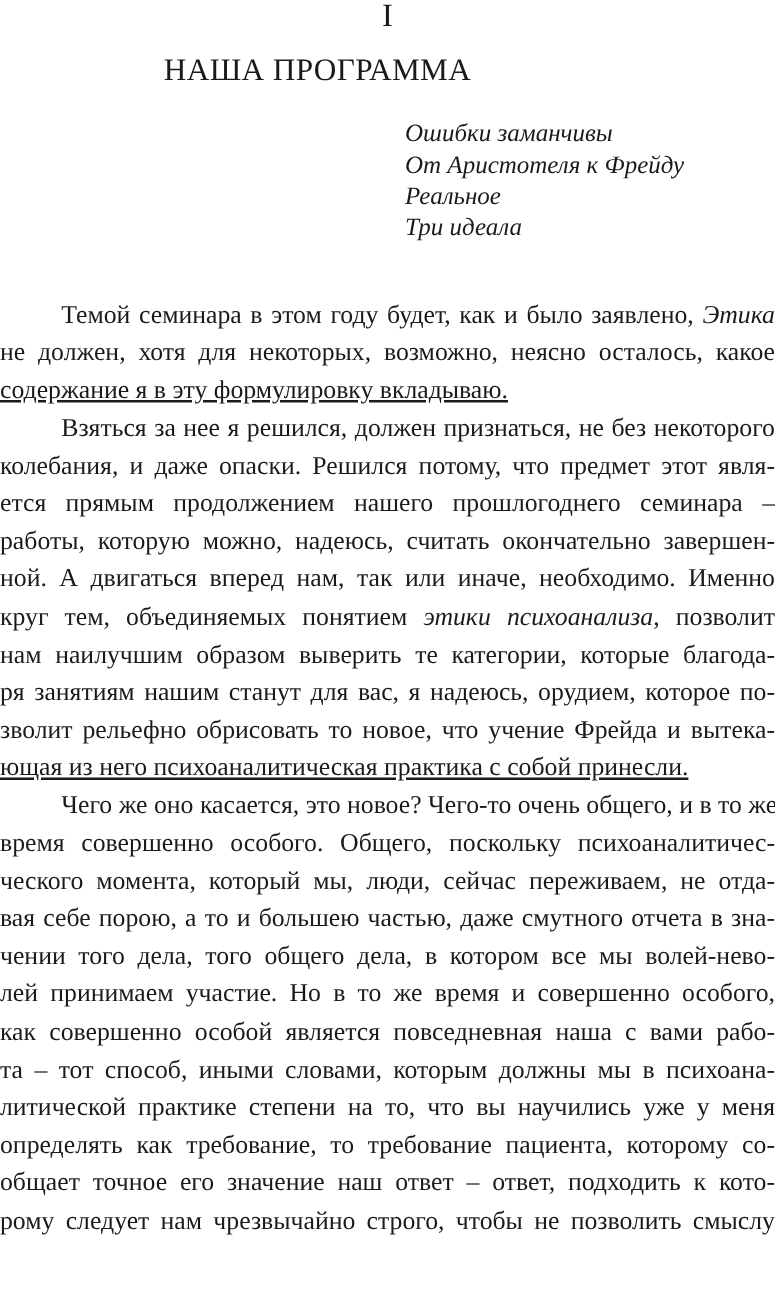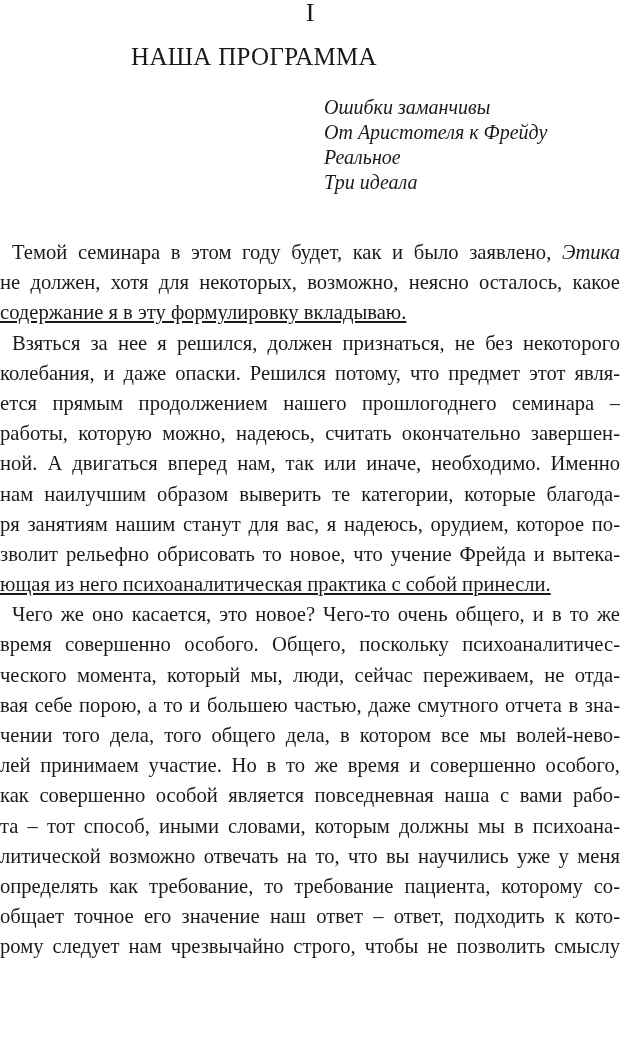--- a/index.html
+++ b/index.html
@@ -22,21 +22,21 @@
     font-family: "Liberation Serif", serif; font-style: italic;
     font-size: 20px; line-height: 25px;
   }
   .epigraph div { white-space: nowrap; }
   .body-text {
     position: absolute; top: 237px; left: 0; width: 620px;
     font-family: "Liberation Serif", serif; font-size: 20.6px; line-height: 30.2px;
   }
   .line { white-space: nowrap; display: block; height: 30.2px; text-align: justify; text-align-last: justify; }
   .line.last { text-align-last: left; text-decoration: underline; }
-  .line.indent { padding-left: 12px; }
+  .line.indent { padding-left: 49px; }
   em { font-style: italic; }
 </style>
 </head>
 <body>
 
 <div class="chapter-num">I</div>
 <div class="chapter-title">НАША ПРОГРАММА</div>
 
 <div class="epigraph">
   <div>Ошибки заманчивы</div>
@@ -47,29 +47,30 @@
 
 <div class="body-text" id="body">
     <span class="line indent">Темой семинара в этом году будет, как и было заявлено, <em>Этика</em></span>
     <span class="line">не должен, хотя для некоторых, возможно, неясно осталось, какое</span>
     <span class="line last">содержание я в эту формулировку вкладываю.</span>
     <span class="line indent">Взяться за нее я решился, должен признаться, не без некоторого</span>
     <span class="line">колебания, и даже опаски. Решился потому, что предмет этот явля-</span>
     <span class="line">ется прямым продолжением нашего прошлогоднего семинара –</span>
     <span class="line">работы, которую можно, надеюсь, считать окончательно завершен-</span>
     <span class="line">ной. А двигаться вперед нам, так или иначе, необходимо. Именно</span>
+    <span class="line">круг тем, объединяемых понятием <em>этики психоанализа</em>, позволит</span>
     <span class="line">нам наилучшим образом выверить те  категории, которые благода-</span>
     <span class="line">ря занятиям нашим станут для вас, я надеюсь, орудием, которое по-</span>
     <span class="line">зволит рельефно обрисовать то новое, что учение Фрейда и вытека-</span>
     <span class="line last">ющая из него психоаналитическая практика с собой принесли.</span>
     <span class="line indent">Чего же оно касается, это новое? Чего-то очень общего, и в то же</span>
     <span class="line">время совершенно особого. Общего, поскольку психоаналитичес-</span>
     <span class="line">ческого момента, который мы, люди, сейчас переживаем, не отда-</span>
     <span class="line">вая себе порою, а то и большею частью, даже смутного отчета в зна-</span>
     <span class="line">чении того дела, того общего дела, в котором все мы волей-нево-</span>
     <span class="line">лей принимаем участие. Но в то же время и совершенно особого,</span>
     <span class="line">как совершенно особой является повседневная наша с вами рабо-</span>
     <span class="line">та – тот способ, иными словами, которым должны мы в психоана-</span>
-    <span class="line">литической возможно отвечать на то, что вы научились уже у меня</span>
+    <span class="line">литической практике степени на то, что вы научились уже у меня</span>
     <span class="line">определять как требование, то требование пациента, которому со-</span>
     <span class="line">общает точное его значение наш ответ – ответ, подходить к кото-</span>
     <span class="line">рому следует нам чрезвычайно строго, чтобы не позволить смыслу</span>
   </div>
 
 </body></html>

